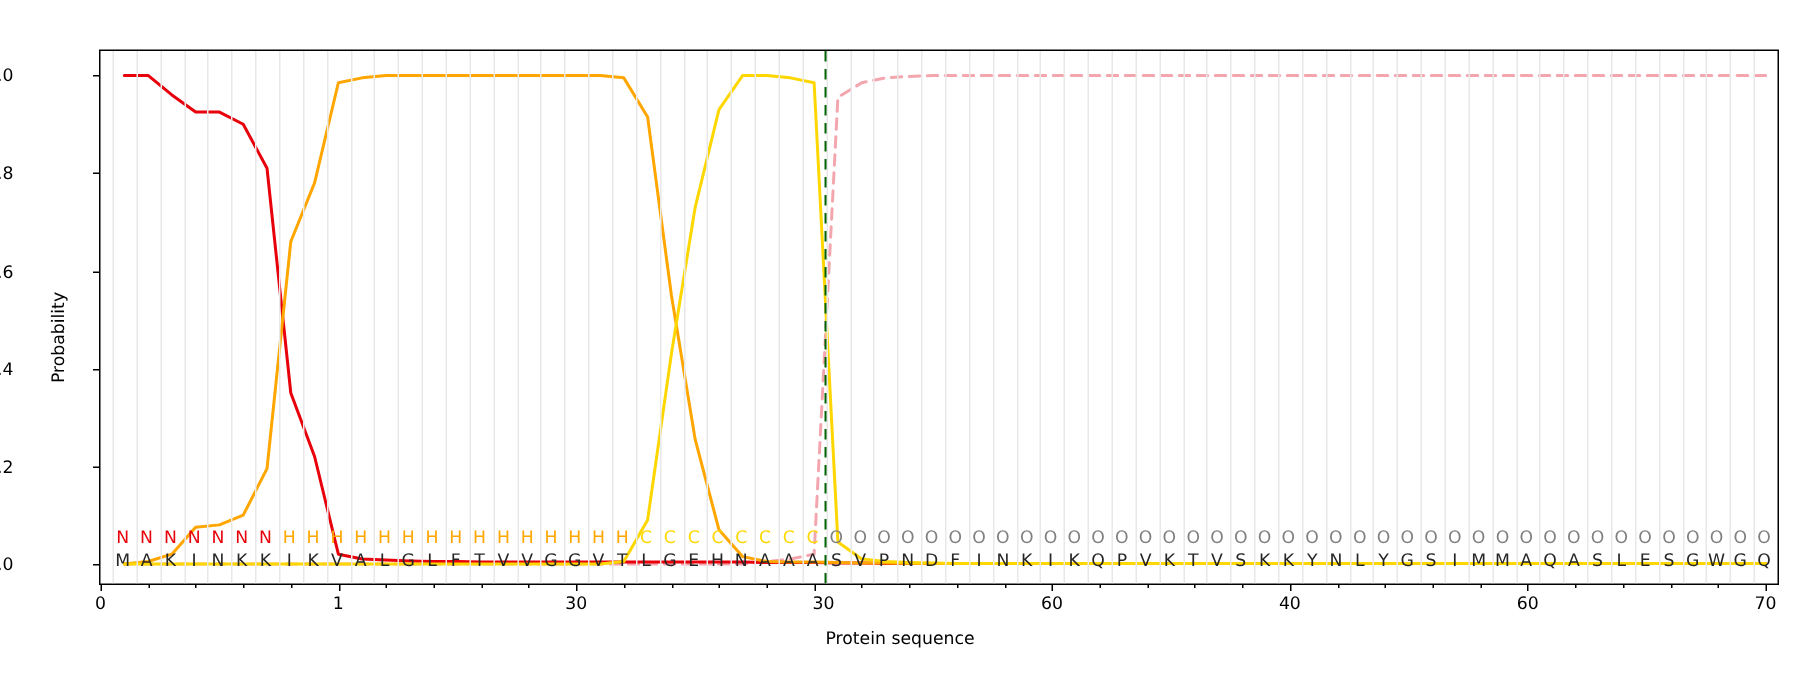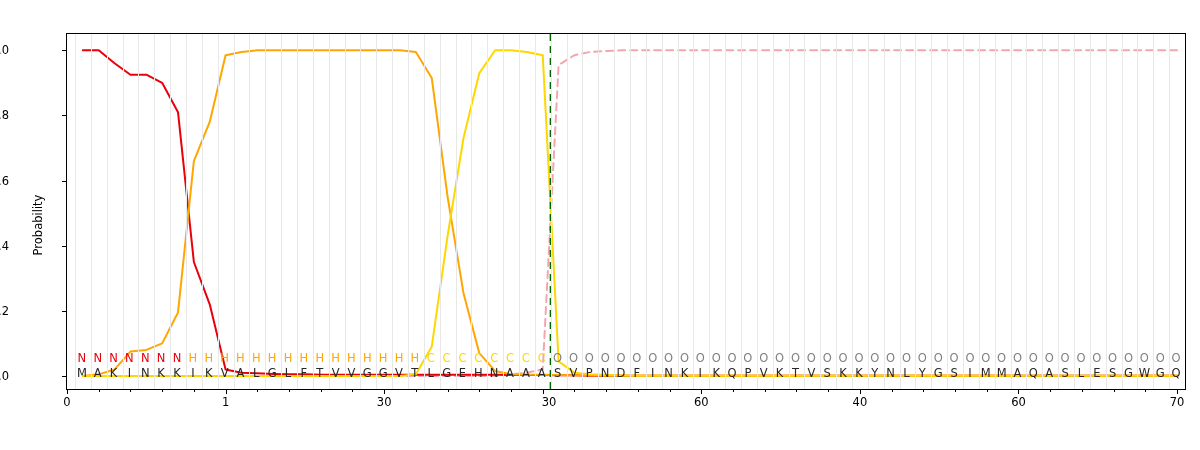--- a/index.html
+++ b/index.html
@@ -189,20 +189,21 @@
       <svg id="curves" width="1118" height="355" viewBox="0 0 1118 355" preserveAspectRatio="none">
           <path d="M15.86 341.97 L31.72 341.97 L47.57 341.97 L63.43 341.97 L79.29 341.97 L95.15 341.97 L111.01 341.97 L126.87 341.97 L142.72 341.97 L158.58 341.97 L174.44 341.97 L190.30 341.97 L206.16 341.97 L222.01 341.97 L237.87 341.97 L253.73 341.97 L269.59 341.97 L285.45 341.97 L301.30 341.97 L317.16 341.97 L333.02 341.97 L348.88 341.97 L364.74 341.97 L380.60 341.97 L396.45 341.97 L412.31 341.97 L428.17 341.97 L444.03 340.34 L459.89 338.72 L475.74 335.46 L491.60 30.94 L507.46 21.17 L523.32 17.91 L539.18 16.94 L555.04 16.28 L570.89 16.28 L586.75 16.28 L602.61 16.28 L618.47 16.28 L634.33 16.28 L650.18 16.28 L666.04 16.28 L681.90 16.28 L697.76 16.28 L713.62 16.28 L729.48 16.28 L745.33 16.28 L761.19 16.28 L777.05 16.28 L792.91 16.28 L808.77 16.28 L824.62 16.28 L840.48 16.28 L856.34 16.28 L872.20 16.28 L888.06 16.28 L903.91 16.28 L919.77 16.28 L935.63 16.28 L951.49 16.28 L967.35 16.28 L983.21 16.28 L999.06 16.28 L1014.92 16.28 L1030.78 16.28 L1046.64 16.28 L1062.50 16.28 L1078.35 16.28 L1094.21 16.28 L1110.07 16.28" fill="none" stroke="#f4a6ae" stroke-width="2" stroke-linejoin="round" stroke-linecap="round" stroke-dasharray="7,5"></path>
           <path d="M15.86 16.28 L31.72 16.28 L47.57 29.31 L63.43 40.71 L79.29 40.71 L95.15 48.85 L111.01 78.17 L126.87 227.98 L142.72 270.32 L158.58 335.46 L174.44 338.72 L190.30 339.37 L206.16 340.02 L222.01 340.34 L237.87 340.34 L253.73 340.67 L269.59 340.67 L285.45 340.67 L301.30 340.67 L317.16 340.67 L333.02 340.67 L348.88 340.67 L364.74 340.67 L380.60 340.67 L396.45 340.67 L412.31 340.67 L428.17 340.67 L444.03 341.00 L459.89 341.00 L475.74 341.00 L491.60 341.32 L507.46 341.32 L523.32 341.65 L539.18 341.65 L555.04 341.65 L570.89 341.65 L586.75 341.65 L602.61 341.65 L618.47 341.65 L634.33 341.65 L650.18 341.65 L666.04 341.65 L681.90 341.65 L697.76 341.65 L713.62 341.65 L729.48 341.65 L745.33 341.65 L761.19 341.65 L777.05 341.65 L792.91 341.65 L808.77 341.65 L824.62 341.65 L840.48 341.65 L856.34 341.65 L872.20 341.65 L888.06 341.65 L903.91 341.65 L919.77 341.65 L935.63 341.65 L951.49 341.65 L967.35 341.65 L983.21 341.65 L999.06 341.65 L1014.92 341.65 L1030.78 341.65 L1046.64 341.65 L1062.50 341.65 L1078.35 341.65 L1094.21 341.65 L1110.07 341.65" fill="none" stroke="#e8000b" stroke-width="2" stroke-linejoin="round" stroke-linecap="round"></path>
           <path d="M15.86 341.97 L31.72 340.34 L47.57 335.46 L63.43 317.55 L79.29 315.92 L95.15 309.40 L111.01 278.46 L126.87 127.02 L142.72 87.94 L158.58 21.17 L174.44 17.91 L190.30 16.28 L206.16 16.28 L222.01 16.28 L237.87 16.28 L253.73 16.28 L269.59 16.28 L285.45 16.28 L301.30 16.28 L317.16 16.28 L333.02 16.28 L348.88 17.91 L364.74 43.97 L380.60 162.84 L396.45 258.92 L412.31 319.17 L428.17 337.09 L444.03 340.34 L459.89 340.67 L475.74 340.67 L491.60 341.00 L507.46 341.32 L523.32 341.32 L539.18 341.65 L555.04 341.65 L570.89 341.65 L586.75 341.65 L602.61 341.65 L618.47 341.65 L634.33 341.65 L650.18 341.65 L666.04 341.65 L681.90 341.65 L697.76 341.65 L713.62 341.65 L729.48 341.65 L745.33 341.65 L761.19 341.65 L777.05 341.65 L792.91 341.65 L808.77 341.65 L824.62 341.65 L840.48 341.65 L856.34 341.65 L872.20 341.65 L888.06 341.65 L903.91 341.65 L919.77 341.65 L935.63 341.65 L951.49 341.65 L967.35 341.65 L983.21 341.65 L999.06 341.65 L1014.92 341.65 L1030.78 341.65 L1046.64 341.65 L1062.50 341.65 L1078.35 341.65 L1094.21 341.65 L1110.07 341.65" fill="none" stroke="#ffa600" stroke-width="2" stroke-linejoin="round" stroke-linecap="round"></path>
           <path d="M15.86 341.97 L31.72 341.97 L47.57 341.97 L63.43 341.97 L79.29 341.97 L95.15 341.97 L111.01 341.97 L126.87 341.97 L142.72 341.97 L158.58 341.97 L174.44 341.97 L190.30 341.97 L206.16 341.97 L222.01 341.97 L237.87 341.97 L253.73 341.97 L269.59 341.97 L285.45 341.97 L301.30 341.97 L317.16 341.97 L333.02 341.97 L348.88 340.34 L364.74 312.66 L380.60 201.93 L396.45 104.22 L412.31 39.08 L428.17 16.28 L444.03 16.28 L459.89 17.91 L475.74 21.17 L491.60 327.32 L507.46 338.72 L523.32 340.34 L539.18 341.00 L555.04 341.32 L570.89 341.65 L586.75 341.65 L602.61 341.65 L618.47 341.65 L634.33 341.65 L650.18 341.65 L666.04 341.65 L681.90 341.65 L697.76 341.65 L713.62 341.65 L729.48 341.65 L745.33 341.65 L761.19 341.65 L777.05 341.65 L792.91 341.65 L808.77 341.65 L824.62 341.65 L840.48 341.65 L856.34 341.65 L872.20 341.65 L888.06 341.65 L903.91 341.65 L919.77 341.65 L935.63 341.65 L951.49 341.65 L967.35 341.65 L983.21 341.65 L999.06 341.65 L1014.92 341.65 L1030.78 341.65 L1046.64 341.65 L1062.50 341.65 L1078.35 341.65 L1094.21 341.65 L1110.07 341.65" fill="none" stroke="#ffd700" stroke-width="2" stroke-linejoin="round" stroke-linecap="round"></path>
           <line x1="483.67375886524826" x2="483.67375886524826" y1="0" y2="355" stroke="#006400" stroke-width="2" stroke-dasharray="7,5"></line>
         </svg>
     </div>
   </div>
 
+  <div class="xlabel">Protein sequence</div>
 
   <div id="regionrow">
       <div class="res" style="left: 15.8582px; color: rgb(232, 0, 11);">N</div>
       <div class="res" style="left: 31.7163px; color: rgb(232, 0, 11);">N</div>
       <div class="res" style="left: 47.5745px; color: rgb(232, 0, 11);">N</div>
       <div class="res" style="left: 63.4326px; color: rgb(232, 0, 11);">N</div>
       <div class="res" style="left: 79.2908px; color: rgb(232, 0, 11);">N</div>
       <div class="res" style="left: 95.1489px; color: rgb(232, 0, 11);">N</div>
       <div class="res" style="left: 111.007px; color: rgb(232, 0, 11);">N</div>
       <div class="res" style="left: 126.865px; color: rgb(255, 166, 0);">H</div>

